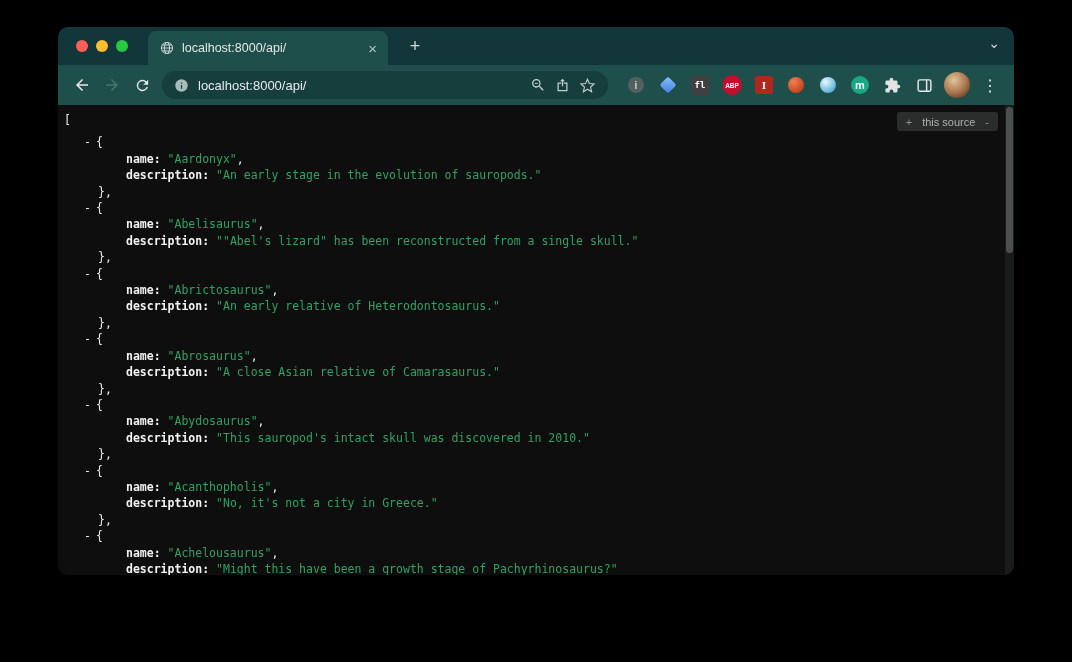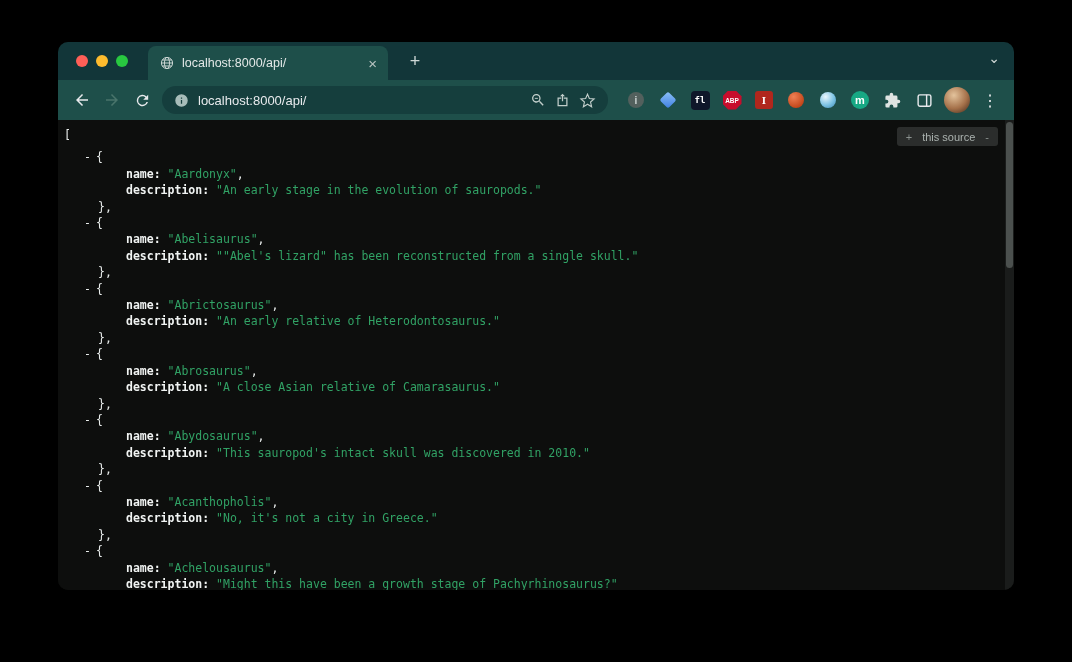--- a/index.html
+++ b/index.html
@@ -2,21 +2,21 @@
 <html><head>
 <meta charset="utf-8">
 <style>
   * { margin:0; padding:0; box-sizing:border-box; }
   html,body { background:#000; }
   .canvas {
     position:relative; width:1072px; height:662px; background:#000;
     font-family:"Liberation Sans", sans-serif; overflow:hidden;
   }
   .browser-window {
-    position:absolute; left:58px; top:42px; width:956px; height:548px;
+    position:absolute; left:58px; top:27px; width:956px; height:548px;
     border-radius:10px; overflow:hidden; background:#0d0e0d;
     box-shadow:0 12px 40px rgba(0,0,0,.65);
   }
   
   .titlebar { position:relative; height:38px; background:#123639; }
   .traffic-lights { position:absolute; left:18px; top:13px; display:flex; gap:8px; }
   .tl { width:12px; height:12px; border-radius:50%; display:inline-block; }
   .tl.red { background:#ff5f57; } .tl.yellow { background:#febc2e; } .tl.green { background:#28c840; }
   .tab {
     position:absolute; left:90px; bottom:0; width:240px; height:34px;
@@ -36,21 +36,21 @@
   .omnibox {
     flex:0 0 446px; height:28px; background:#153e3d; border-radius:14px;
     display:flex; align-items:center; gap:9px; padding:0 12px; margin:0 8px 0 4px;
   }
   .omnibox-url { flex:1; font-size:13px; color:#e8eaed; white-space:nowrap; overflow:hidden; }
   .omni-icon { display:flex; align-items:center; justify-content:center; flex:0 0 auto; }
   .ext-row { display:flex; align-items:center; gap:4px; margin-left:auto; }
   .ext { width:28px; height:28px; display:flex; align-items:center; justify-content:center; flex:0 0 auto; }
   .circle-gray { width:16px; height:16px; border-radius:50%; background:#53605d; color:#cdd5d3; font-size:10px; font-weight:bold; display:flex; align-items:center; justify-content:center; }
   .diamond { width:12px; height:12px; background:linear-gradient(135deg,#8cc0f8,#3f7fe0); border-radius:2px; transform:rotate(45deg); }
-  .badge-fl { width:19px; height:19px; border-radius:4px; background:#0f172a; color:#fff; font-size:9px; font-weight:bold; display:flex; align-items:center; justify-content:center; font-family:"DejaVu Sans Mono",monospace; }
+  .badge-fl { width:19px; height:19px; border-radius:4px; background:#404040; color:#fff; font-size:9px; font-weight:bold; display:flex; align-items:center; justify-content:center; font-family:"DejaVu Sans Mono",monospace; }
   .badge-abp { width:19px; height:19px; background:#c70d2c; color:#fff; font-size:6.5px; font-weight:bold; display:flex; align-items:center; justify-content:center;
     clip-path:polygon(30% 0,70% 0,100% 30%,100% 70%,70% 100%,30% 100%,0 70%,0 30%); }
   .badge-i { width:18px; height:18px; border-radius:3px; background:#b0271d; color:#fff; font-size:11px; font-weight:bold; font-family:"Liberation Serif",serif; display:flex; align-items:center; justify-content:center; }
   .dot-orange { width:16px; height:16px; border-radius:50%; background:radial-gradient(circle at 35% 30%,#ef8054,#c14418 75%); }
   .sphere-blue { width:16px; height:16px; border-radius:50%; background:radial-gradient(circle at 35% 30%,#eaf7fd,#7cc3e4 55%,#3d89b5); }
   .circle-m { width:18px; height:18px; border-radius:50%; background:#17a884; color:#fff; font-size:11px; font-weight:bold; display:flex; align-items:center; justify-content:center; }
   .avatar { width:26px; height:26px; border-radius:50%; background:radial-gradient(circle at 38% 32%,#e3c39c,#a5714a 55%,#4a2f1e 95%); flex:0 0 auto; margin:0 2px; }
   .kebab { color:#e8eaed; font-size:16px; letter-spacing:0; width:22px; text-align:center; }
   
   .content { position:absolute; top:78px; left:0; right:0; bottom:0; background:#0d0e0d; overflow:hidden; }

